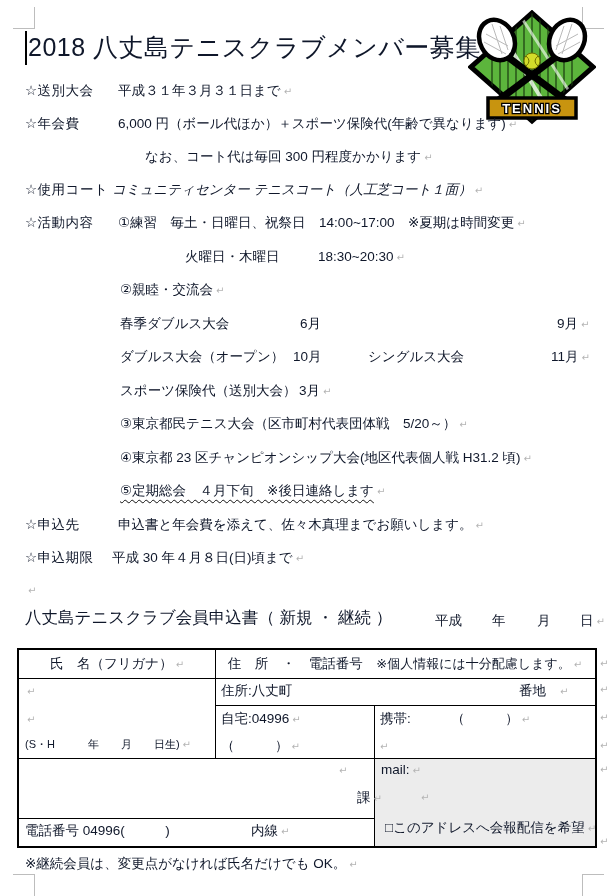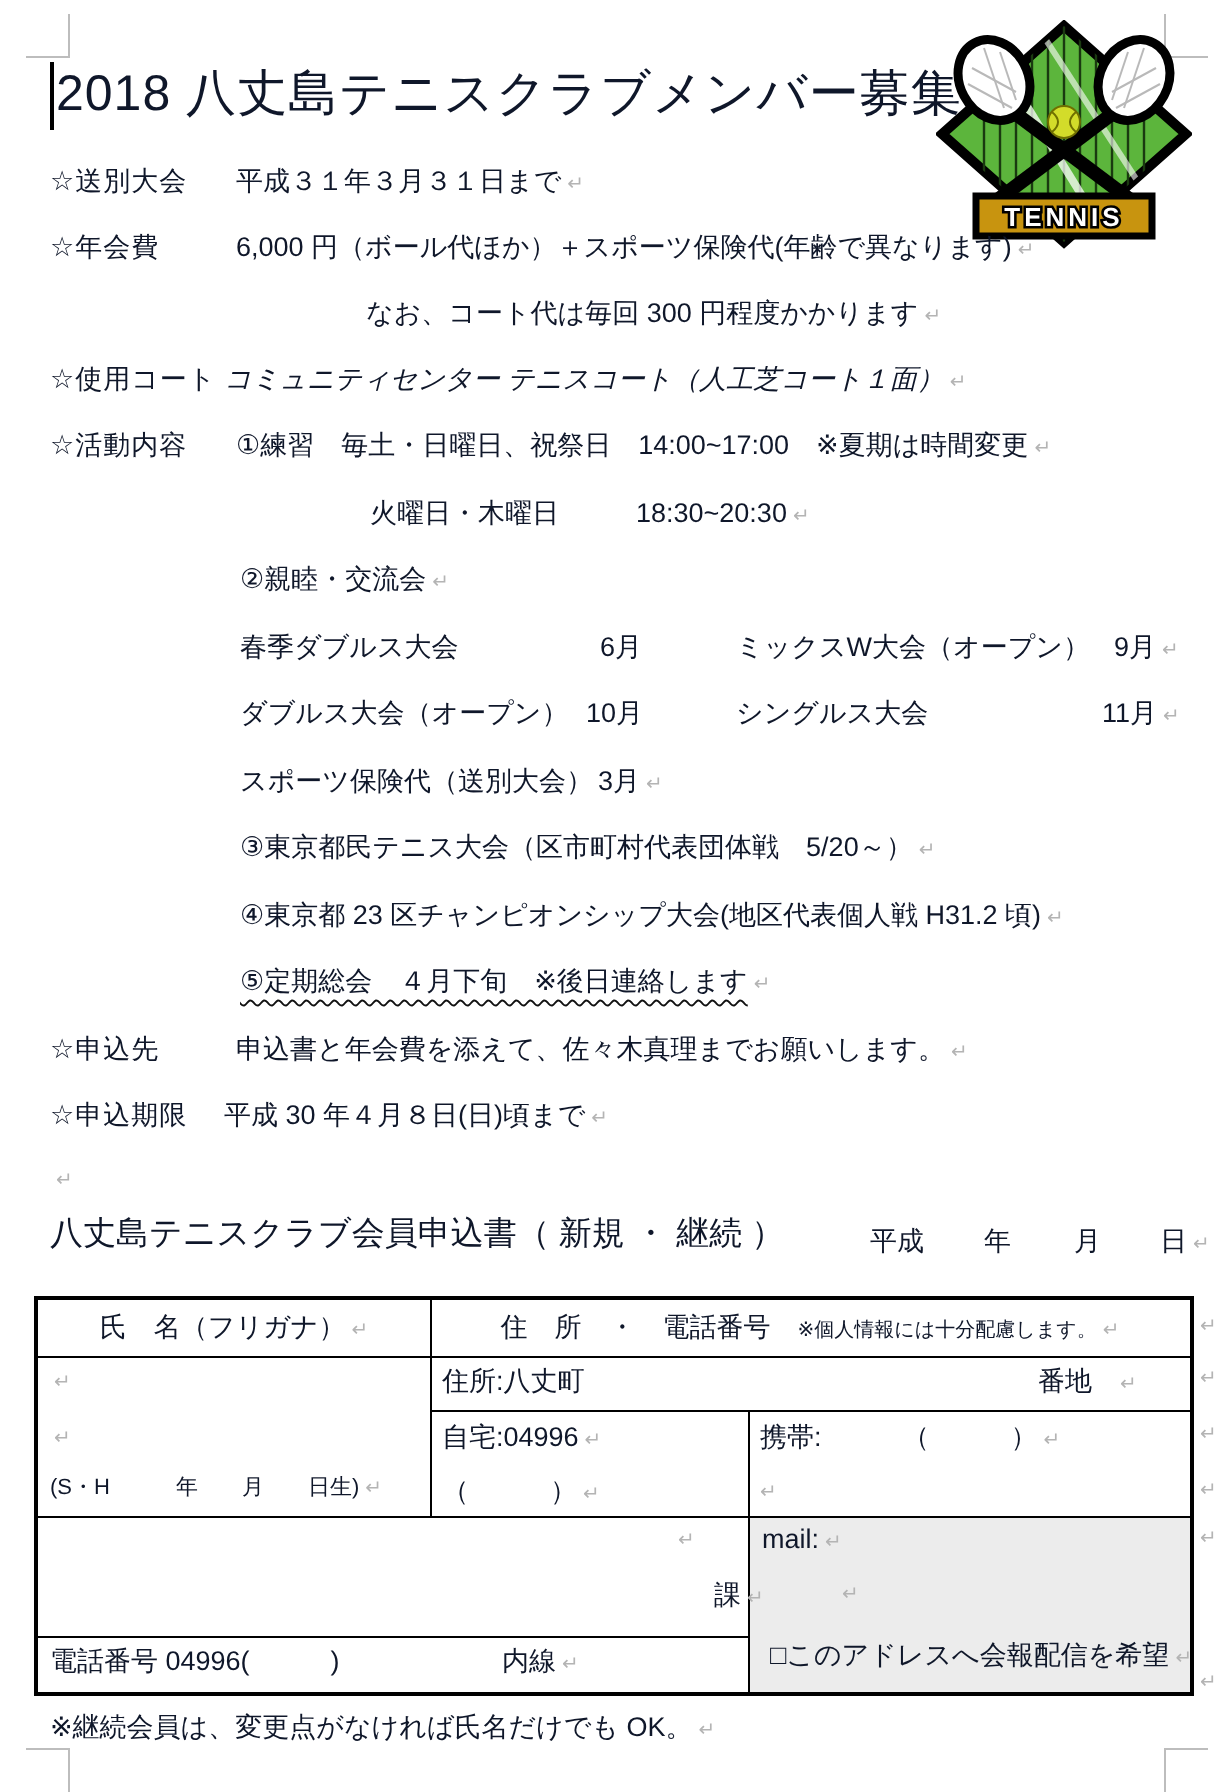--- a/index.html
+++ b/index.html
@@ -1,20 +1,20 @@
 <!DOCTYPE html>
 <html><head>
 <meta charset="utf-8">
 <style>
   html,body{margin:0;padding:0;background:#fff;}
   .page{position:relative;width:616px;height:896px;background:#ffffff;overflow:hidden;
         font-family:"Liberation Sans","DejaVu Sans",sans-serif;color:#151515;}
   .t{position:absolute;white-space:pre;font-size:13.5px;line-height:1.25;color:#0f172a;}
   .lbl{letter-spacing:0.5px;}
-  .small{font-size:10px;}
+  .small{font-size:13px;}
   .pmark::before{content:"↵";color:#b4b4b4;font-size:10px;font-weight:400;}
   .pmark{margin-left:3px;}
   .pmabs{position:absolute;font-size:10px;color:#b4b4b4;white-space:pre;}
   .wavy{text-decoration-line:underline;text-decoration-style:wavy;text-decoration-color:#111;
         text-decoration-thickness:1px;text-underline-offset:4px;}
   .cursor{position:absolute;width:1.5px;background:#000;}
   .cmark{position:absolute;border-color:#bdbdbd;border-style:solid;width:21px;height:21px;}
   .cm-tl{border-width:0 1px 1px 0;}
   .cm-tr{border-width:0 0 1px 1px;}
   .cm-bl{border-width:1px 1px 0 0;}
@@ -88,36 +88,35 @@
     <rect x="20" y="88" width="88" height="20" fill="#c8940f" stroke="#000" stroke-width="3.5"></rect>
     <text x="64" y="103" text-anchor="middle" font-family="Liberation Sans, DejaVu Sans, sans-serif" font-size="13" font-weight="bold" letter-spacing="2" fill="#ffffff" stroke="#000" stroke-width="2.6" paint-order="stroke">TENNIS</text>
   </svg>
 
   <div class="t lbl" style="left:25px;top:83px;">☆送別大会</div>
   <div class="t" style="left:118px;top:83px;"><span>平成３１年３月３１日まで</span><span class="pmark"></span></div>
 
   <div class="t lbl" style="left:25px;top:116px;">☆年会費</div>
   <div class="t" style="left:118px;top:116px;"><span>6,000 円（ボール代ほか）＋スポーツ保険代(年齢で異なります)</span><span class="pmark"></span></div>
 
-  <div class="t" style="left:145px;top:149px;margin-left:38px;"><span>なお、コート代は毎回 300 円程度かかります</span><span class="pmark"></span></div>
+  <div class="t" style="left:145px;top:149px;"><span>なお、コート代は毎回 300 円程度かかります</span><span class="pmark"></span></div>
 
   <div class="t lbl" style="left:25px;top:182px;">☆使用コート</div>
   <div class="t" style="left:112px;top:182px;font-style:italic;"><span>コミュニティセンター テニスコート（人工芝コート１面）</span><span class="pmark"></span></div>
 
   <div class="t lbl" style="left:25px;top:215px;text-align:center;">☆活動内容</div>
   <div class="t" style="left:118px;top:215px;"><span>①練習　毎土・日曜日、祝祭日　14:00~17:00　※夏期は時間変更</span><span class="pmark"></span></div>
 
   <div class="t" style="left:185px;top:249px;">火曜日・木曜日</div>
   <div class="t" style="left:318px;top:249px;"><span>18:30~20:30</span><span class="pmark"></span></div>
 
   <div class="t" style="left:120px;top:282px;"><span>②親睦・交流会</span><span class="pmark"></span></div>
 
   <div class="t" style="left:120px;top:316px;">春季ダブルス大会</div>
   <div class="t" style="left:300px;top:316px;">6月</div>
-  <div class="t" style="left:368px;top:316px;">ミックスW大会（オープン）</div>
   <div class="t" style="left:557px;top:316px;"><span>9月</span><span class="pmark"></span></div>
 
   <div class="t" style="left:120px;top:349px;">ダブルス大会（オープン）</div>
   <div class="t" style="left:293px;top:349px;">10月</div>
   <div class="t" style="left:368px;top:349px;">シングルス大会</div>
   <div class="t" style="left:551px;top:349px;"><span>11月</span><span class="pmark"></span></div>
 
   <div class="t" style="left:120px;top:383px;">スポーツ保険代（送別大会）</div>
   <div class="t" style="left:299px;top:383px;"><span>3月</span><span class="pmark"></span></div>
 

